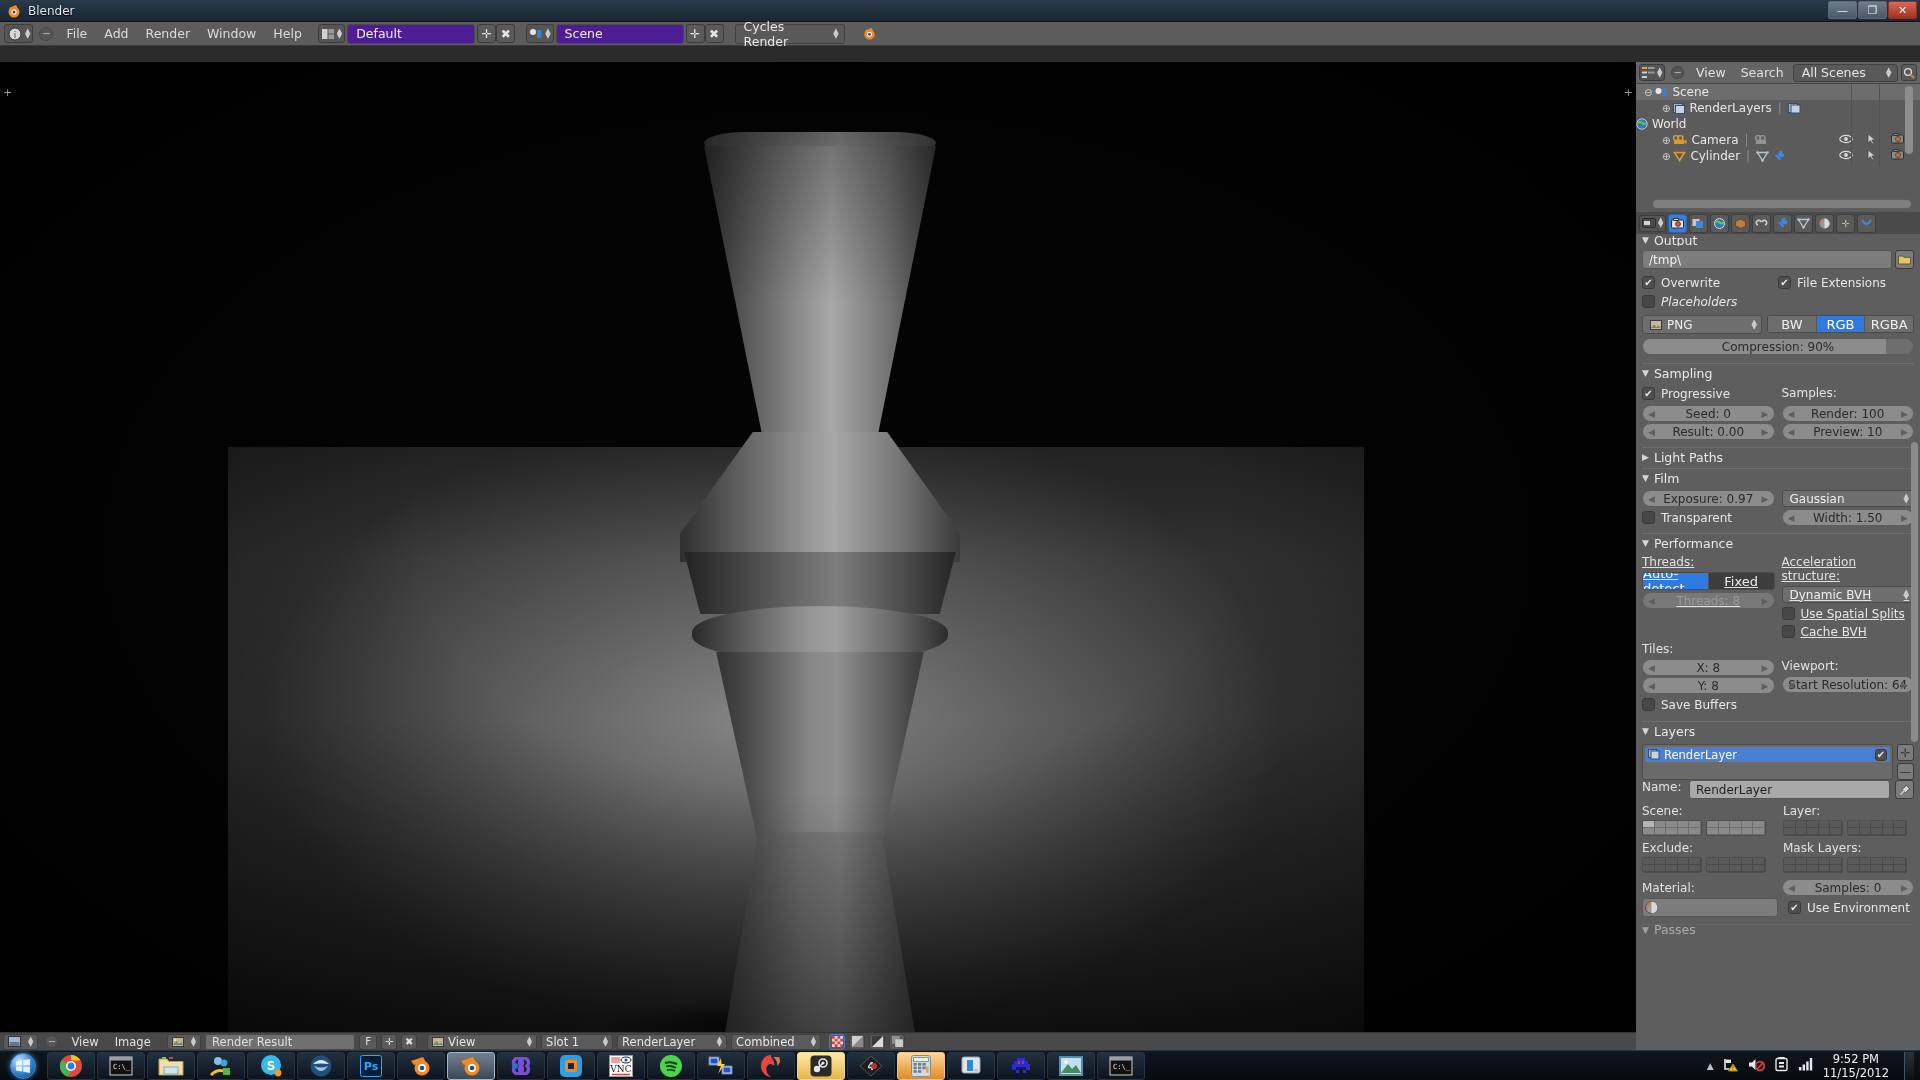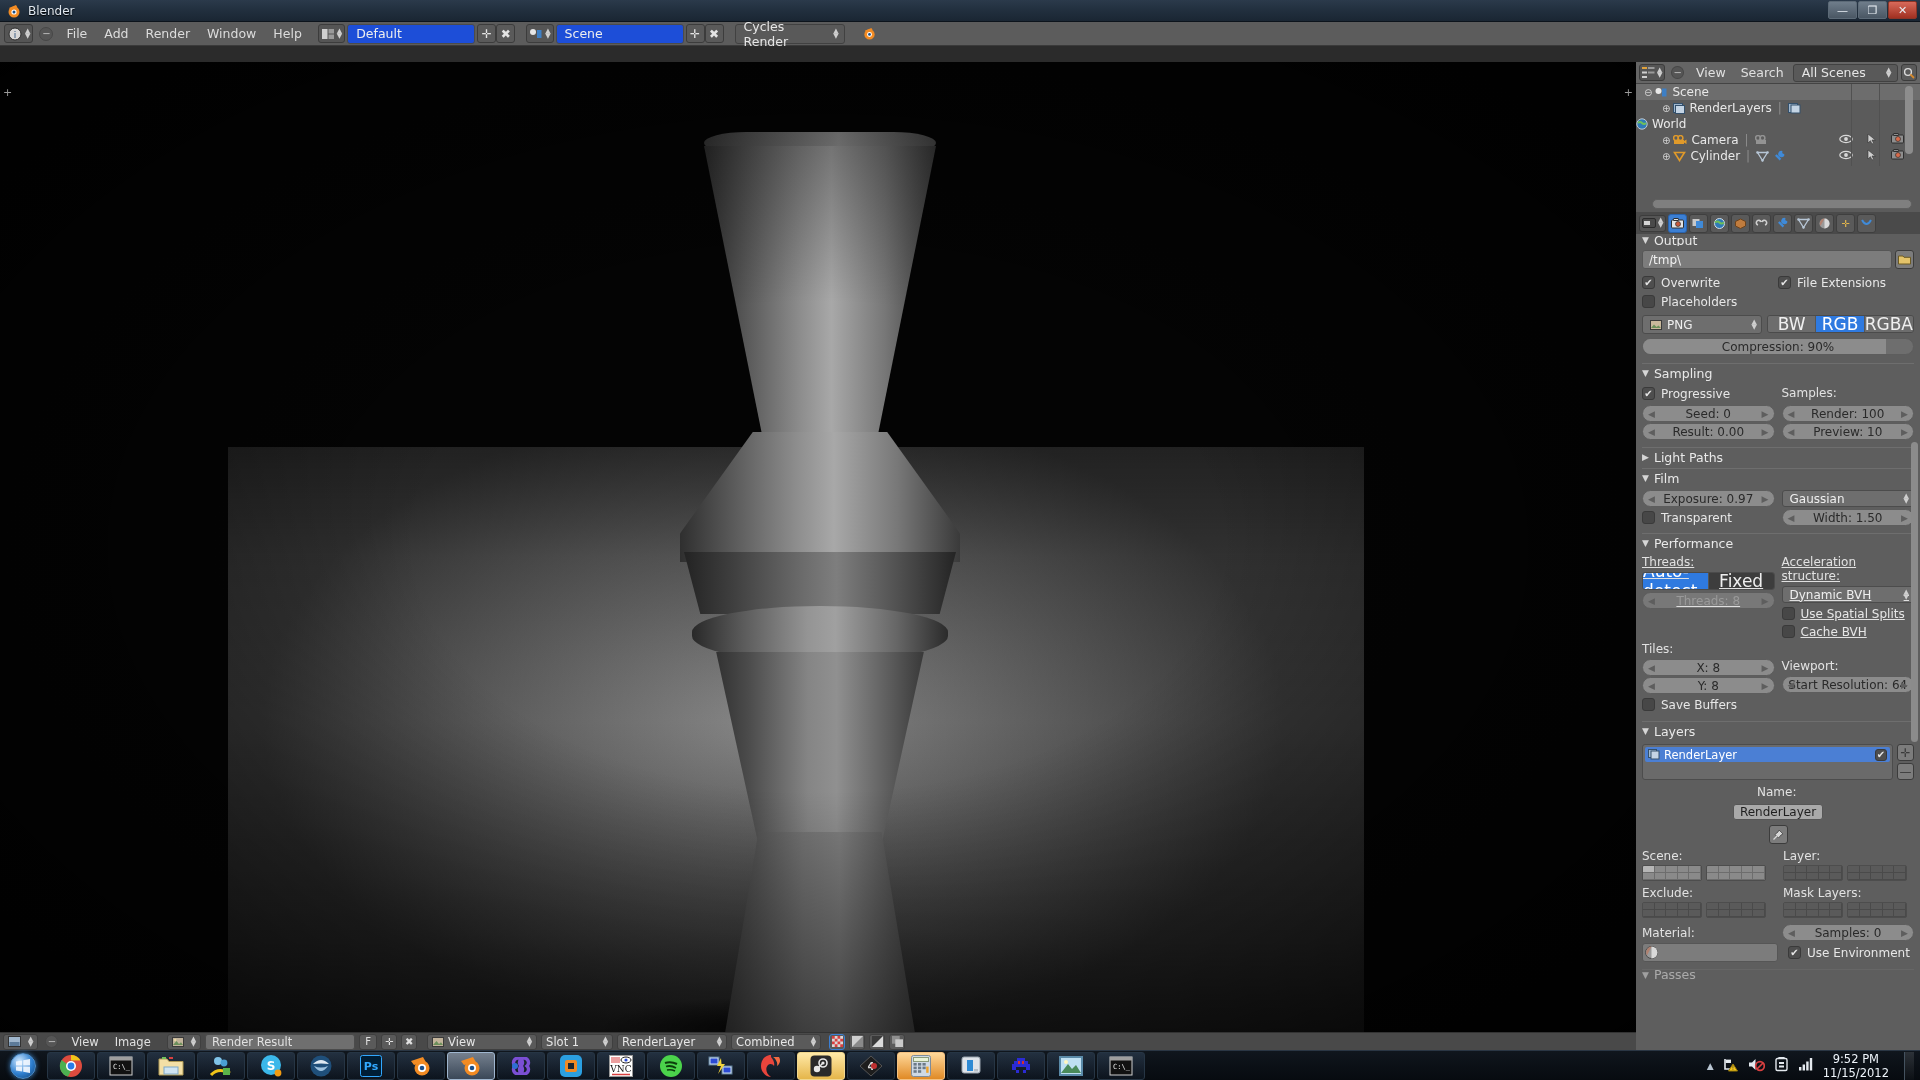--- a/index.html
+++ b/index.html
@@ -23,21 +23,21 @@
 
   
   #topbar { position:absolute; left:0; top:0; width:1920px; height:24px; background:#5c5c5c;
     display:flex; align-items:center; padding:0 4px; gap:3px; border-bottom:1px solid #3a3a3a;}
   .hdr-icon-btn { height:19px; display:flex; align-items:center; background:#555;
     border:1px solid #3c3c3c; border-radius:3px; padding:0 2px; }
   .spinarrows { display:flex; flex-direction:column; line-height:5px; font-size:7px; color:#cfcfcf; margin-left:2px;}
   .menuitem { padding:2px 7px; font-size:12.5px; color:#dcdcdc; }
   .minus-circle { width:14px;height:14px;border-radius:50%;border:1px solid #474747;background:#555;
     display:flex;align-items:center;justify-content:center;font-size:10px;color:#c5c5c5;margin:0 3px;}
-  .txtfield { height:20px; background:#1d4ed8; border:1px solid #4b4b4b; border-radius:3px;
+  .txtfield { height:20px; background:#4c1d95; border:1px solid #4b4b4b; border-radius:3px;
     display:flex; align-items:center; padding:0 8px; color:#eee; font-size:12.5px; }
   .sqbtn { width:19px; height:19px; border:1px solid #3c3c3c; border-radius:3px; background:#5a5a5a;
     display:flex; align-items:center; justify-content:center; color:#e4e4e4; font-size:12px; }
   .dropdown { height:20px; background:#595959; border:1px solid #414141; border-radius:3px;
     display:flex; align-items:center; justify-content:space-between; padding:0 5px 0 8px; color:#e6e6e6; }
   #statustext { font-size:12.5px; color:#dddddd; white-space:nowrap; }
 
   
   #infoline { position:absolute; left:0; top:24px; width:1636px; height:16px; background:#000;
     color:#d8d8d8; font-size:11.5px; display:flex; align-items:center; padding-left:6px; }
@@ -108,21 +108,21 @@
     display:flex; align-items:center; padding:0 6px; font-size:12px; color:#f0f0f0; }
   .numbtn { height:17px; background:#8c8c8c; border:1px solid #5d5d5d; border-radius:9px;
     display:flex; align-items:center; justify-content:center; font-size:12px; color:#2a2a2a; position:relative; }
   .numbtn .la { position:absolute; left:5px; font-size:9px; color:#5e5e5e; }
   .numbtn .ra { position:absolute; right:5px; font-size:9px; color:#5e5e5e; }
   .cb { width:13px; height:13px; border-radius:3px; background:#474747; border:1px solid #3a3a3a;
     display:inline-flex; align-items:center; justify-content:center; font-size:10px; color:#e6e6e6; }
   .cb.on { background:#4e4e4e; }
   .chkrow { display:flex; align-items:center; gap:6px; font-size:12px; color:#e7e7e7; height:17px; }
   .enum { display:flex; height:18px; border-radius:3px; overflow:hidden; border:1px solid #4b4b4b; }
-  .enum > div { flex:1; display:flex; align-items:center; justify-content:center; font-size:17px;
+  .enum > div { flex:1; display:flex; align-items:center; justify-content:center; font-size:13px;
     background:#6d6d6d; color:#efefef; border-right:1px solid #565656; }
   .enum > div:last-child { border-right:none; }
   .enum > div.on { background:#2f7ae0; color:#fff; }
   .ddsel { height:19px; background:#6e6e6e; border:1px solid #4c4c4c; border-radius:3px;
     display:flex; align-items:center; justify-content:space-between; padding:0 4px 0 7px; font-size:12px; color:#efefef;}
   .lbl { font-size:12px; color:#e2e2e2; }
   .layergrid { display:flex; gap:4px; }
   .lg { display:grid; grid-template-columns:repeat(5,1fr); grid-template-rows:repeat(2,7px);
     border:1px solid #4d4d4d; border-radius:2px; overflow:hidden; width:60px; }
   .lg div { background:#8a8a8a; border-right:1px solid #6d6d6d; border-bottom:1px solid #6d6d6d; }
@@ -617,21 +617,21 @@
       <div style="display:flex;margin-top:5px;">
         <div class="chkrow" style="width:50%;">
           <span class="cb on">✔</span>
           <span>Overwrite</span>
         </div>
         <div class="chkrow">
           <span class="cb on">✔</span>
           <span>File Extensions</span>
         </div>
       </div>
-      <div class="chkrow" style="margin-top:2px;">
+      <div class="chkrow" style="margin-top:2px;font-style:italic;">
         <span class="cb"></span>
         <span>Placeholders</span>
       </div>
       <div style="display:flex;gap:5px;margin-top:5px;">
         <div class="ddsel" style="width:120px;">
           <span style="display:flex;align-items:center;gap:5px;">
             <svg width="12" height="10" viewBox="0 0 12 10">
                 <rect x="0.5" y="0.5" width="11" height="9" fill="#c9b89c" stroke="#3a3a3a"></rect>
                 <path d="M1 8 L4 4.5 L6.5 7 L8.5 5.5 L11 8 Z" fill="#6b8f5a"></path>
               </svg>
@@ -803,21 +803,21 @@
               </svg>
             <span style="flex:1;font-size:11.5px;color:#fff;">RenderLayer</span>
             <span class="cb on" style="width:12px;height:12px;">✔</span>
           </div>
         </div>
         <div style="display:flex;flex-direction:column;gap:2px;">
           <div class="sqbtn" style="width:17px;height:17px;background:#7c7c7c;color:#3a3a3a;">✛</div>
           <div class="sqbtn" style="width:17px;height:17px;background:#7c7c7c;color:#3a3a3a;">—</div>
         </div>
       </div>
-      <div style="display:flex;align-items:center;gap:5px;margin-top:5px;flex-direction:column;">
+      <div style="display:flex;align-items:flex-start;gap:5px;">
         <span class="lbl" style="width:42px;">Name:</span>
         <div class="field" style="flex:1;background:#a9a9a9;color:#1f1f1f;">RenderLayer</div>
         <div class="sqbtn" style="width:19px;height:19px;background:#7c7c7c;">
           <svg width="12" height="12" viewBox="0 0 12 12">
               <path d="M7 1 L11 5 L9 6 L6.5 9 L3 5.5 L6 3 Z" fill="#d8d8d8" stroke="#3a3a3a" stroke-width=".7"></path>
               <line x1="5" y1="7" x2="1.5" y2="10.5" stroke="#d8d8d8" stroke-width="1.3"></line>
             </svg>
         </div>
       </div>
       <div style="display:flex;gap:10px;margin-top:5px;">

